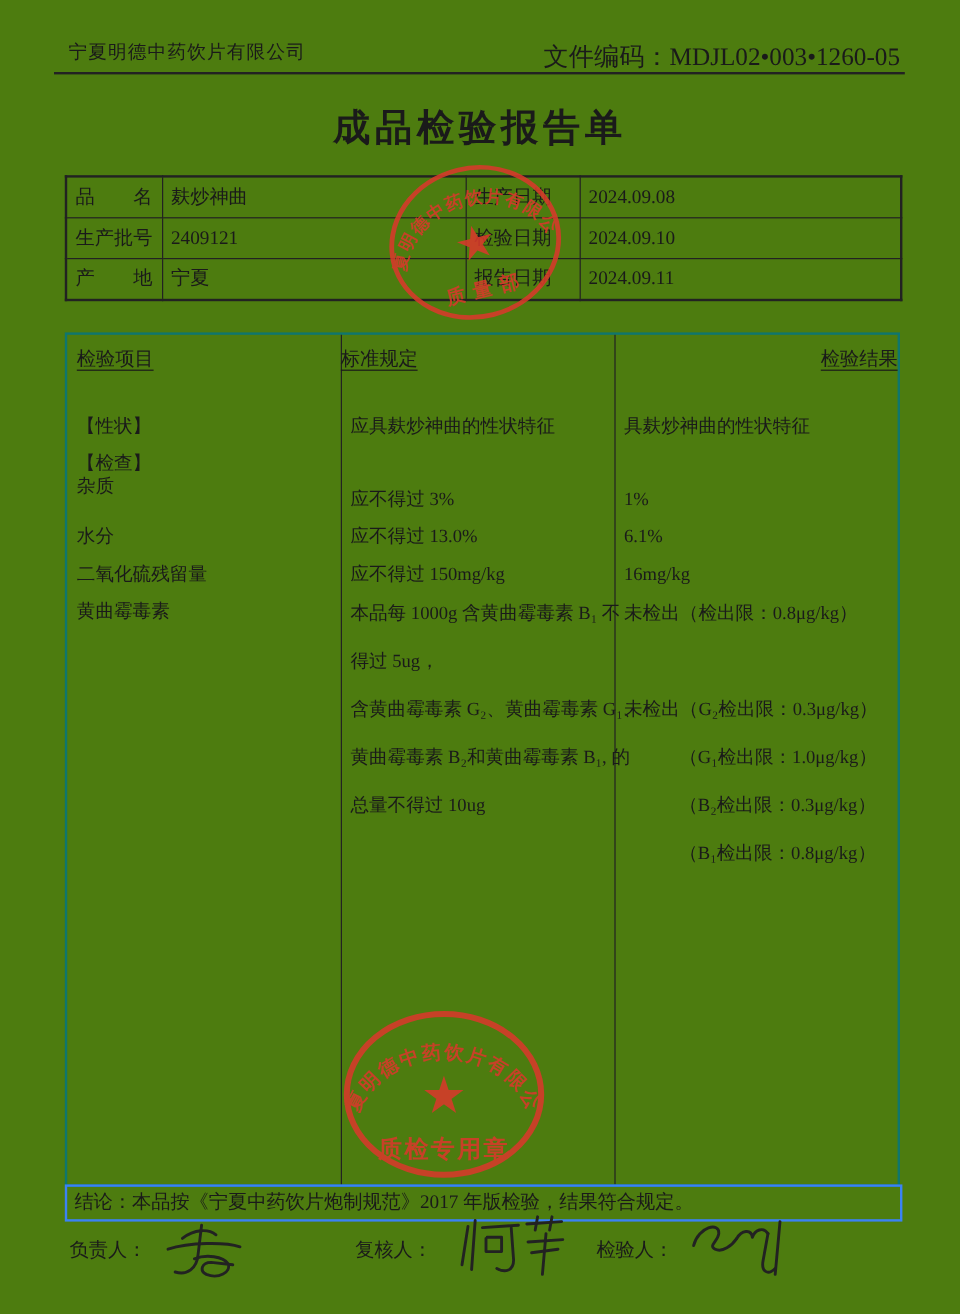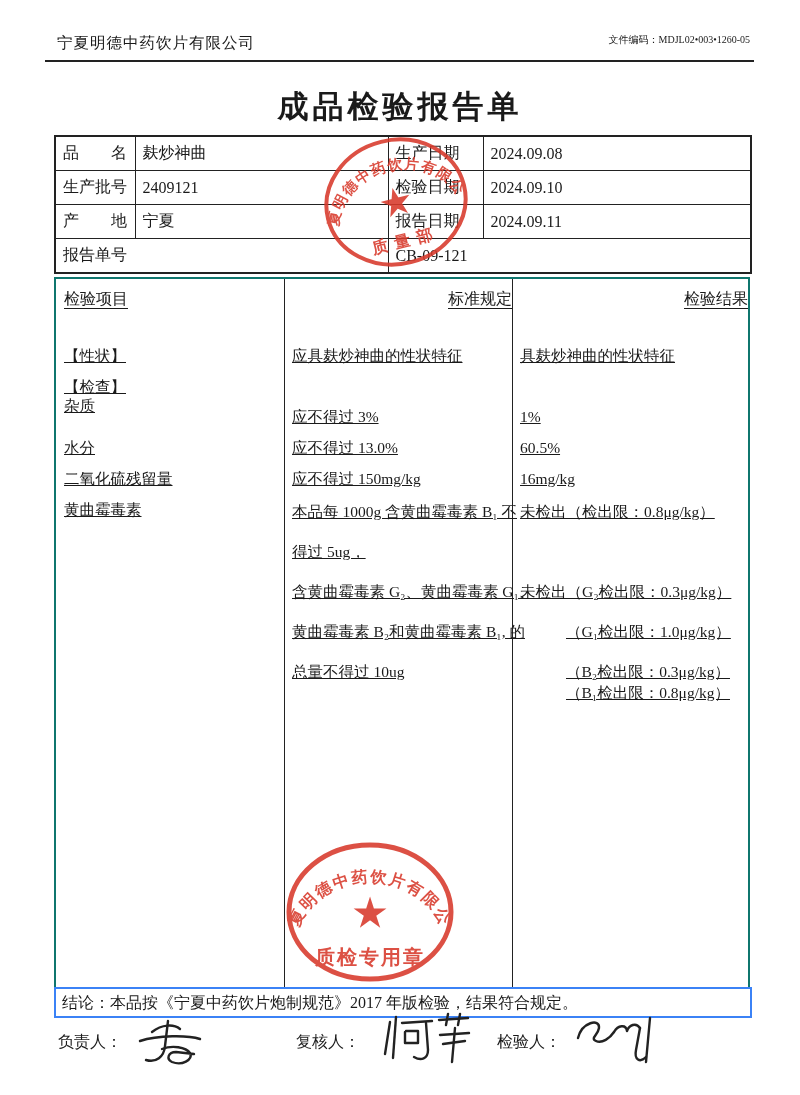--- a/index.html
+++ b/index.html
@@ -1,41 +1,41 @@
 <!DOCTYPE html>
 <html><head>
 <meta charset="utf-8">
 <style>
   html,body{margin:0;padding:0;background:#e8e8e8;}
   .page{
-    position:relative;width:800px;height:1095px;background:#ffffff;
+    position:relative;width:800px;height:1095px;background:#4d7c0f;
     font-family:"Liberation Serif","DejaVu Serif",serif;color:#1a1a1a;
     overflow:hidden;margin:0 auto;
   }
   
   .company{position:absolute;left:57px;top:33px;font-size:15.5px;letter-spacing:1px;}
-  .doccode{position:absolute;right:50px;top:33px;font-size:10px;margin-left:16px;}
+  .doccode{position:absolute;right:50px;top:33px;font-size:21px;margin-left:16px;}
   .header-rule{position:absolute;left:45px;right:46px;top:60px;border-top:2px solid #222;}
   
   .title{position:absolute;left:0;right:0;top:86px;text-align:center;
          font-size:31px;font-weight:bold;letter-spacing:4px;}
   
-  .info-table{position:absolute;left:54px;top:135px;border-collapse:collapse;
+  .info-table{position:absolute;left:54px;top:146px;border-collapse:collapse;
               border:2px solid #222;table-layout:fixed;width:696px;}
   .info-table td{border:1px solid #222;font-size:16px;padding:2px 7px;height:29px;
                  white-space:nowrap;overflow:hidden;}
   
   .result-table{position:absolute;left:54px;top:277px;width:692px;height:708px;
                 border:2px solid #0f766e;}
   .vline{position:absolute;top:0;bottom:0;border-left:1px solid #222;}
   .v1{left:228px}.v2{left:456px}
   .rt-head{position:absolute;top:10px;font-size:16px;
            text-decoration:underline;text-underline-offset:4px;}
-  .h1{left:8px}.h2{left:228px;width:228px;text-align:right}.h3{left:456px;width:236px;text-align:right}
-  .cell-line{position:absolute;font-size:15.5px;line-height:20px;white-space:nowrap;text-decoration:underline;}
+  .h1{left:8px}.h2{left:228px;width:228px;text-align:left}.h3{left:456px;width:236px;text-align:right}
+  .cell-line{position:absolute;font-size:15.5px;line-height:20px;white-space:nowrap;}
   .c1{left:8px}.c2{left:236px}.c3{left:464px}
   .indent{padding-left:46px;}
   
   .conclusion{position:absolute;left:54px;top:987px;width:682px;height:23px;
               border:2px solid #3b82f6;font-size:16px;line-height:23px;padding:2px 6px;
               white-space:nowrap;}
   
   .sig-label{position:absolute;top:1032px;font-size:16px;}
   .sl1{left:58px}.sl2{left:296px}.sl3{left:497px}
   .sig{position:absolute;}
@@ -76,24 +76,20 @@
       <td>2409121</td>
       <td>检验日期</td>
       <td>2024.09.10</td>
     </tr>
     <tr>
       <td>产　　地</td>
       <td>宁夏</td>
       <td>报告日期</td>
       <td>2024.09.11</td>
     </tr>
-    <tr>
-      <td colspan="2">报告单号</td>
-      <td colspan="2">CB-09-121</td>
-    </tr>
   </tbody>
     </table>
 
   <div class="result-table">
     <div class="vline v1"></div>
     <div class="vline v2"></div>
 
     <div class="rt-head h1">检验项目</div>
     <div class="rt-head h2">标准规定</div>
     <div class="rt-head h3">检验结果</div>
@@ -103,37 +99,37 @@
     <div class="cell-line c3" style="top:67px">具麸炒神曲的性状特征</div>
 
     <div class="cell-line c1" style="top:98px">【检查】</div>
 
     <div class="cell-line c1" style="top:117px">杂质</div>
     <div class="cell-line c2" style="top:128px">应不得过 3%</div>
     <div class="cell-line c3" style="top:128px">1%</div>
 
     <div class="cell-line c1" style="top:159px">水分</div>
     <div class="cell-line c2" style="top:159px">应不得过 13.0%</div>
-    <div class="cell-line c3" style="top:159px">60.5%</div>
+    <div class="cell-line c3" style="top:159px">6.1%</div>
 
     <div class="cell-line c1" style="top:190px">二氧化硫残留量</div>
     <div class="cell-line c2" style="top:190px">应不得过 150mg/kg</div>
     <div class="cell-line c3" style="top:190px">16mg/kg</div>
 
     <div class="cell-line c1" style="top:221px">黄曲霉毒素</div>
     <div class="cell-line c2" style="top:223px">本品每 1000g 含黄曲霉毒素 B₁ 不</div>
     <div class="cell-line c2" style="top:263px">得过 5ug，</div>
     <div class="cell-line c2" style="top:343px">黄曲霉毒素 B₂和黄曲霉毒素 B₁, 的</div>
     <div class="cell-line c2" style="top:303px">含黄曲霉毒素 G₂、黄曲霉毒素 G₁、</div>
     <div class="cell-line c2" style="top:383px">总量不得过 10ug</div>
     <div class="cell-line c3" style="top:223px">未检出（检出限：0.8μg/kg）</div>
     <div class="cell-line c3" style="top:303px">未检出（G₂检出限：0.3μg/kg）</div>
     <div class="cell-line c3 indent" style="top:343px">（G₁检出限：1.0μg/kg）</div>
     <div class="cell-line c3 indent" style="top:383px">（B₂检出限：0.3μg/kg）</div>
-    <div class="cell-line c3 indent" style="top:404px">（B₁检出限：0.8μg/kg）</div>
+    <div class="cell-line c3 indent" style="top:423px">（B₁检出限：0.8μg/kg）</div>
   </div>
 
   <svg class="stamp stamp-top" width="152" height="136" viewBox="0 0 152 136">
     <ellipse cx="76" cy="68" rx="70" ry="62" fill="none" stroke="#d8392b" stroke-width="4"></ellipse>
     <path id="arc-top" d="M 14,78 A 64,56 0 0 1 138,78" fill="none"></path>
     <text font-size="14.5" letter-spacing="1.5">
       <textPath href="#arc-top" startOffset="50%" text-anchor="middle">宁夏明德中药饮片有限公司</textPath>
     </text>
     <text x="76" y="80" font-size="34" text-anchor="middle">★</text>
     <text x="76" y="113" font-size="16" text-anchor="middle" letter-spacing="7">质量部</text>

